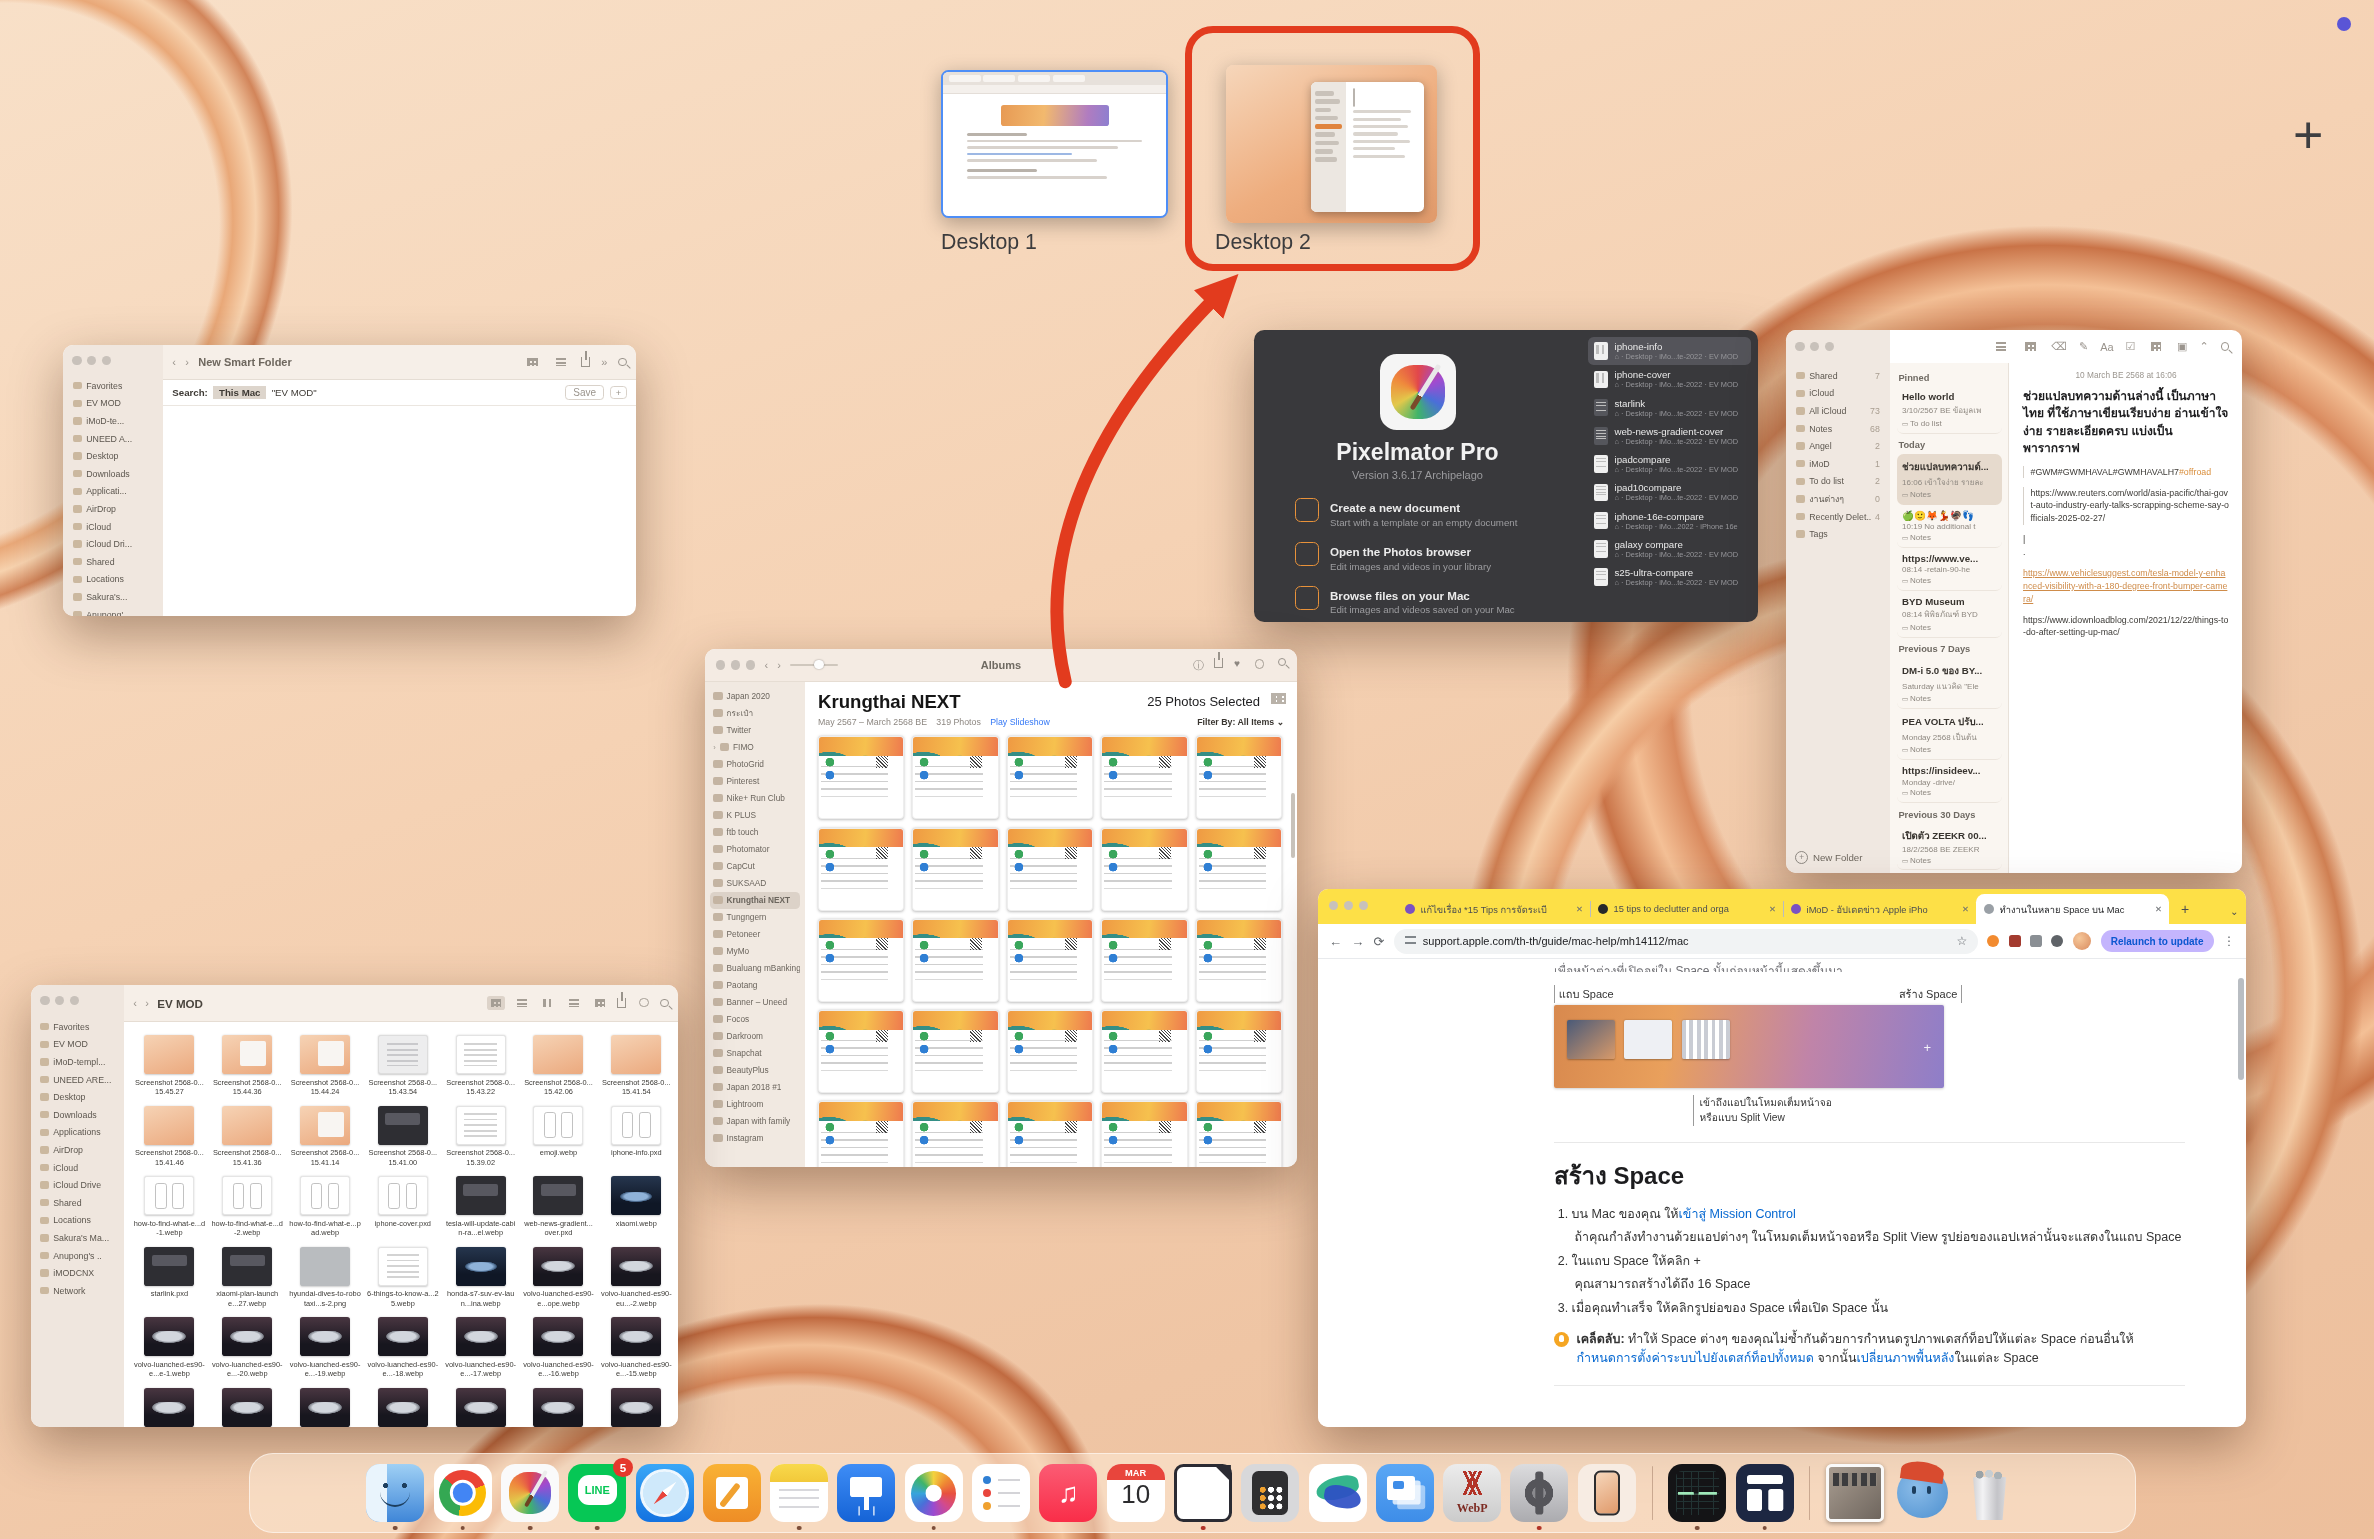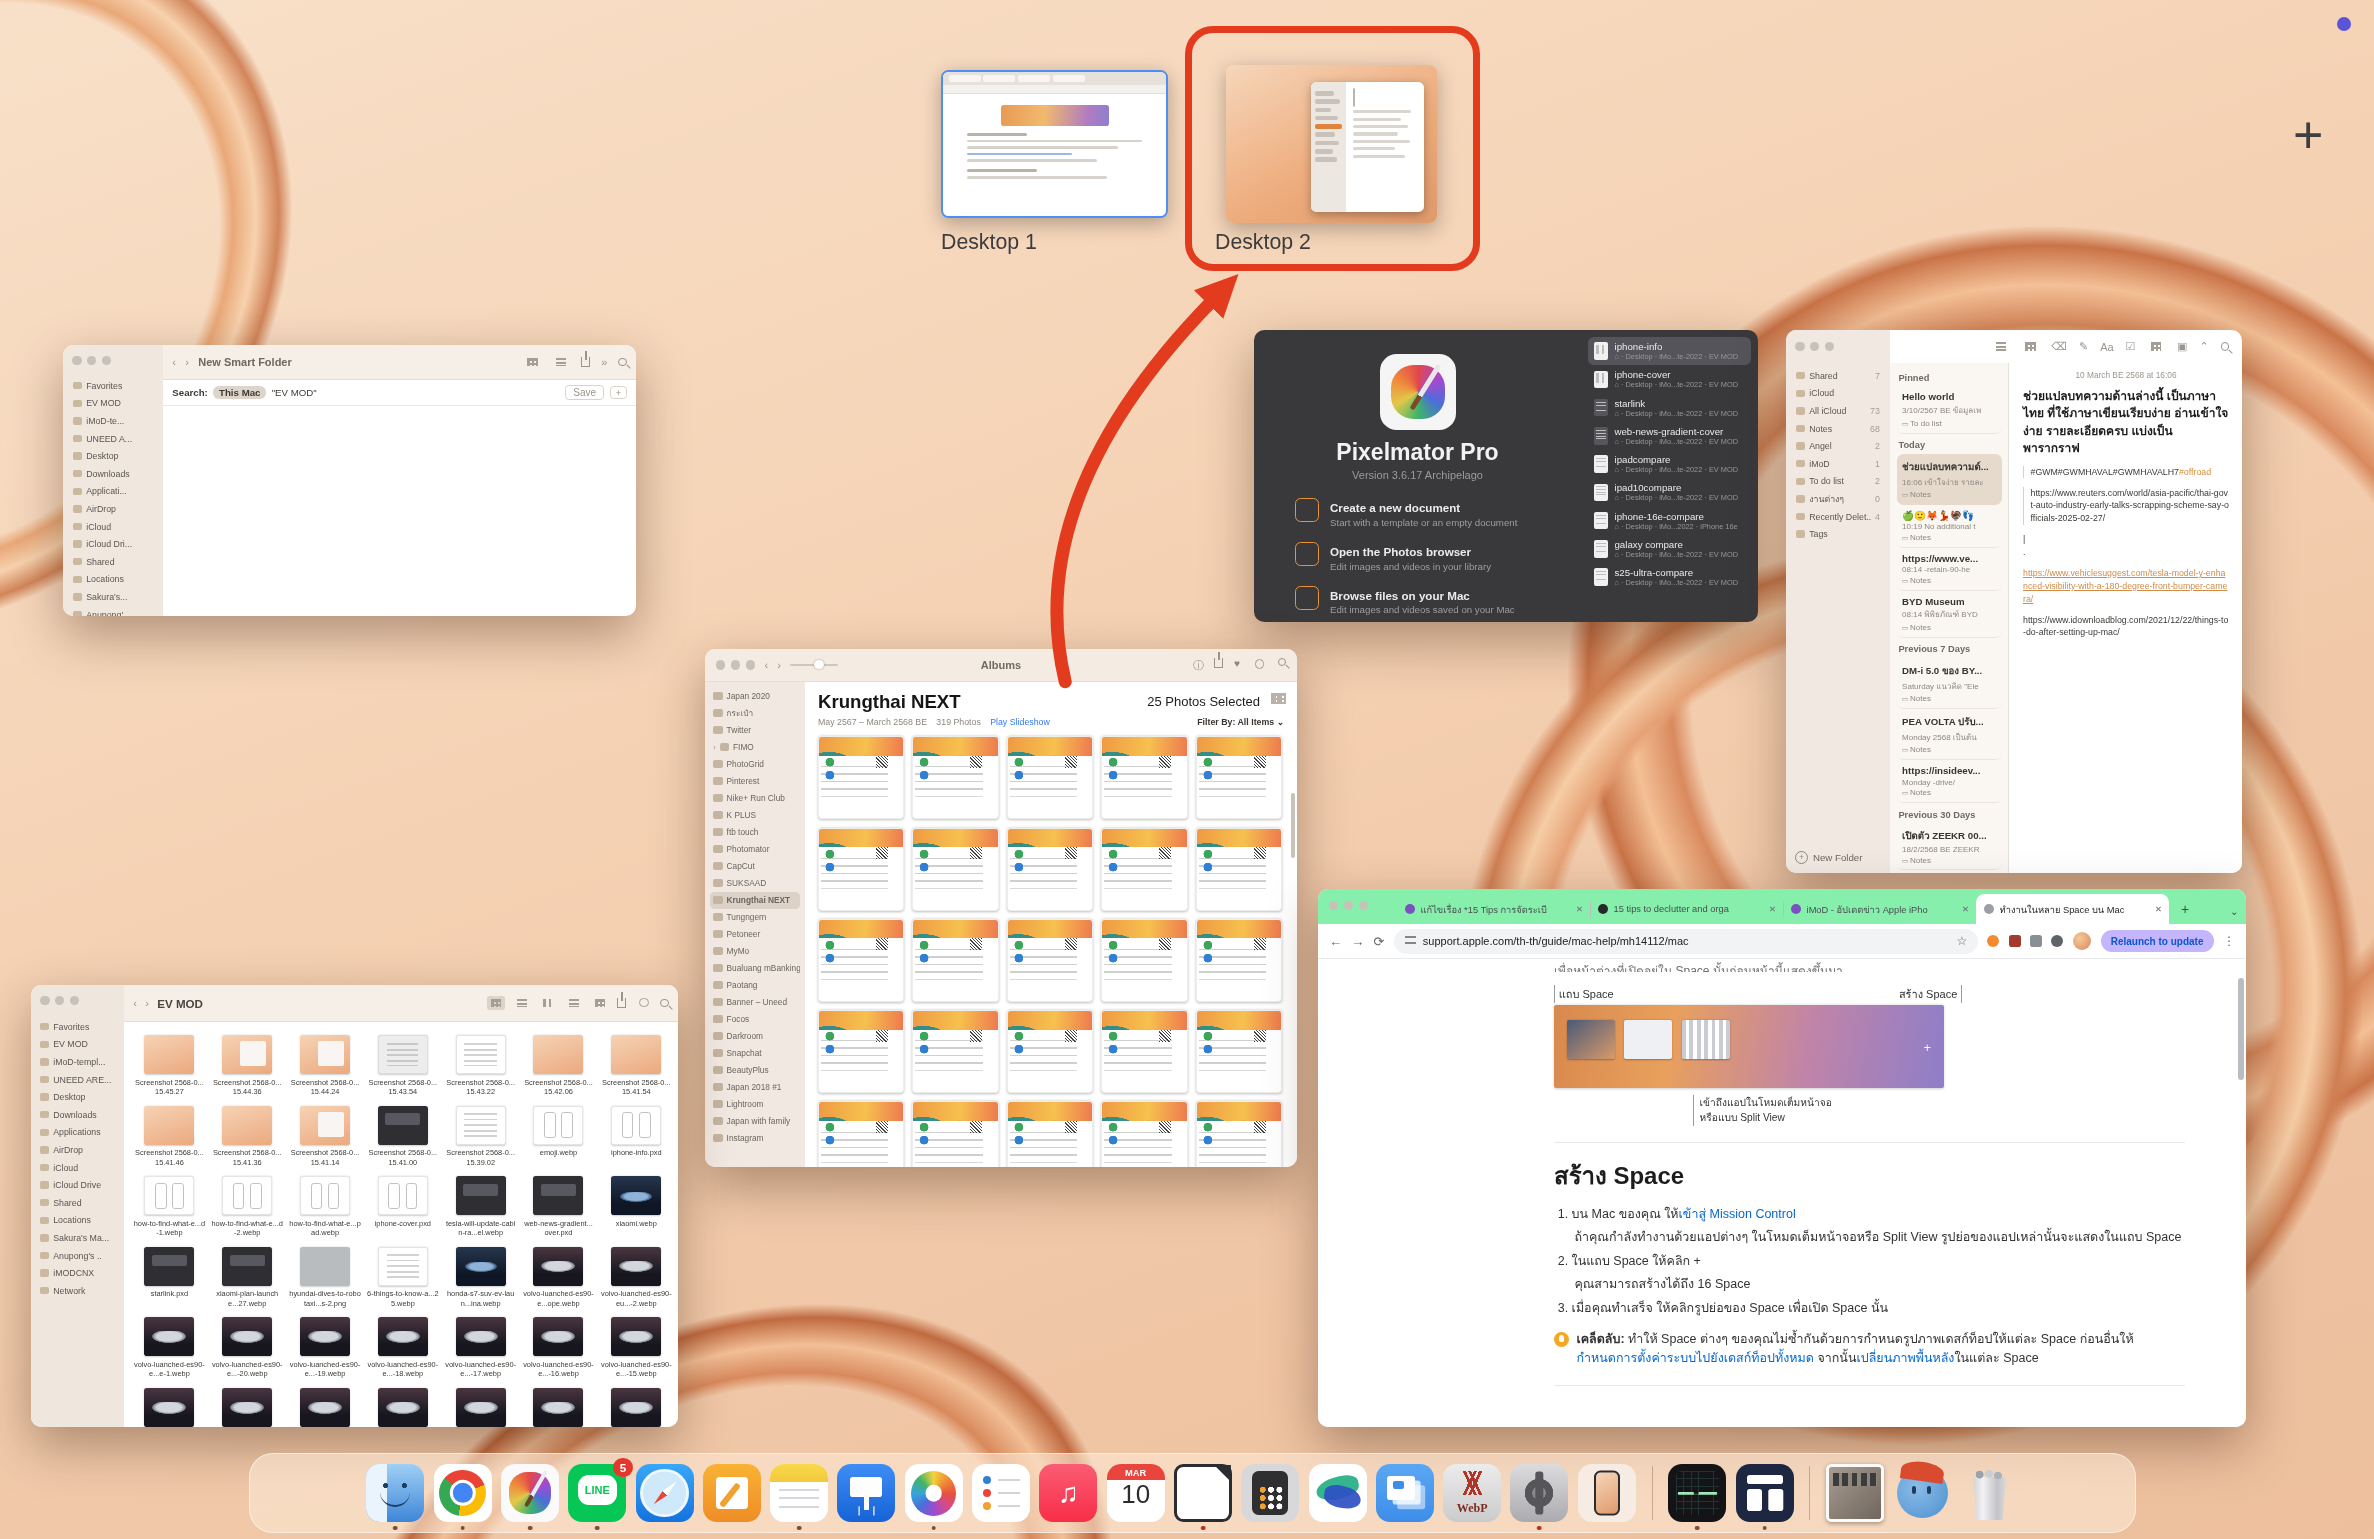--- a/index.html
+++ b/index.html
@@ -45,21 +45,21 @@
 .hdr-ic{color:#9a948d;font-size:11px}
 
 .w-smart{left:63px;top:345px;width:573px;height:271px;background:#fff}
 .sm-side{position:absolute;left:0;top:0;bottom:0;width:100px;background:#f0e7df;padding:32px 5.6px 0}
 .sm-side .tl{position:absolute;left:9.3px;top:11px}
 .sr{display:flex;align-items:center;gap:3.7px;height:17.6px;border-radius:4.6px;padding:0 4.6px;font-size:8.8px;color:#5c564e;white-space:nowrap;overflow:hidden}
 .sr .fic{flex:0 0 9.3px;height:7.4px;background:#cbb89f;border-radius:1.9px}
 .sm-tool{position:absolute;left:100px;right:0;top:0;height:35px;background:#f6efe8;border-bottom:0.9px solid #e5ddd4;display:flex;align-items:center;gap:9.3px;padding:0 9.3px;color:#a09a92}
 .sm-title{font-size:11px;font-weight:700;color:#6e675e}
 .sm-search{position:absolute;left:100px;right:0;top:35px;height:26px;background:#fff;border-bottom:0.9px solid #ebe6e0;display:flex;align-items:center;gap:5.6px;padding:0 9.3px;font-size:9.7px;color:#3e3a35}
-.pill{background:#ddd5cc;border-radius:6px;padding:0.9px 5.6px;font-weight:700}
+.pill{background:#ddd5cc;border-radius:0;padding:0.9px 5.6px;font-weight:700}
 .savebtn{margin-left:auto;border:0.9px solid #d9d2ca;border-radius:3.7px;padding:0.9px 7.4px;color:#9a948c;font-size:10px}
 .plusbtn{border:0.9px solid #d9d2ca;border-radius:3.7px;padding:0.9px 4.6px;color:#9a948c;font-size:9.3px}
 
 .w-pix{left:1254px;top:330px;width:504px;height:292px;background:#39393c}
 .px-left{position:absolute;left:0;top:0;bottom:0;width:327px}
 .px-icon{width:76px;height:76px;border-radius:16.7px;background:#f5f5f5;margin:24px auto 9.3px;position:relative}
 .px-icon::before{content:"";position:absolute;inset:11px;border-radius:42%;background:conic-gradient(#e2474b,#a04bd0,#4a6fd8,#3fb46a,#e2c84b,#ef8a3c,#e2474b);filter:blur(0.5px)}
 .px-icon::after{content:"";position:absolute;left:43px;top:7.4px;width:4.6px;height:52px;background:linear-gradient(#e8e8e8 0 70%,#7a4a2a 70%);border-radius:2.8px;transform:rotate(32deg)}
 .px-title{text-align:center;font-size:23px;font-weight:700;color:#f2f2f2}
 .px-ver{text-align:center;font-size:11px;color:#9b9b9e;margin-top:2.8px}
@@ -159,21 +159,21 @@
 .t-phones{background:#fff;border:0.9px solid #e5e5e5}
 .t-phones::before,.t-phones::after{content:"";position:absolute;top:15%;bottom:15%;width:20%;border:1.4px solid #c2c2c2;border-radius:2.8px}
 .t-phones::before{left:20%}.t-phones::after{right:20%}
 .t-darkcar{background:linear-gradient(180deg,#493641,#17161e 70%)}
 .t-darkcar::after{content:"";position:absolute;left:16%;right:16%;top:36%;height:30%;background:radial-gradient(ellipse at 50% 45%,#d2d6dd 0 52%,#7b7f88 68%,transparent 72%)}
 .t-bluecar{background:linear-gradient(180deg,#26364e,#0f1726 70%)}
 .t-bluecar::after{content:"";position:absolute;left:18%;right:18%;top:40%;height:26%;background:radial-gradient(ellipse at 50% 45%,#8fb2d8 0 50%,#3d5a7c 68%,transparent 72%)}
 .t-gray{background:#b9bcbf}
 
 .w-chrome{left:1318px;top:889px;width:928px;height:538px;background:#fff}
-.cr-tabs{position:absolute;left:0;right:0;top:0;height:35px;background:#86efac;display:flex;align-items:flex-end;padding:0 7.4px}
+.cr-tabs{position:absolute;left:0;right:0;top:0;height:35px;background:#fde047;display:flex;align-items:flex-end;padding:0 7.4px}
 .cr-tabs .tl{position:absolute;left:11px;top:12px}
 .tabrow{display:flex;align-items:flex-end;margin-left:72px;height:100%}
 .tab{width:193px;height:30px;display:flex;align-items:center;gap:5.6px;padding:0 7.4px;font-size:9.3px;color:#4a4d51;position:relative}
 .tab:not(.tab-active)::after{content:"";position:absolute;right:0;top:7.4px;bottom:7.4px;width:0.9px;background:#b9bcc1}
 .tab.tab-active{background:#fff;border-radius:8.3px 8.3px 0 0;color:#1f2023}
 .tab .fav{flex:0 0 10.2px;height:10.2px;border-radius:50%}
 .fav-purple{background:#7b51c1}
 .fav-dark{background:#26282b;border-radius:2.8px}
 .fav-apple{background:#9aa0a6}
 .tab .t{white-space:nowrap;overflow:hidden;text-overflow:ellipsis;flex:1}

